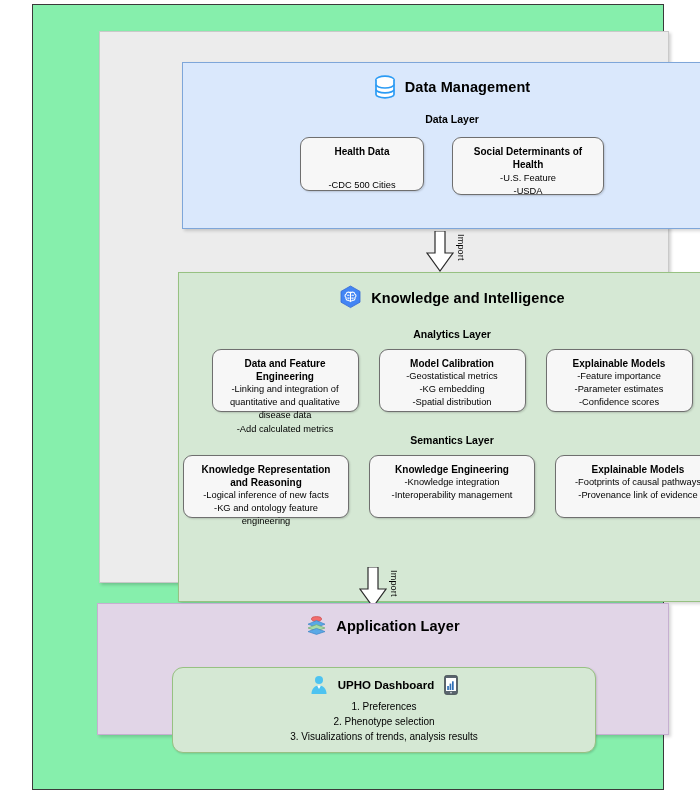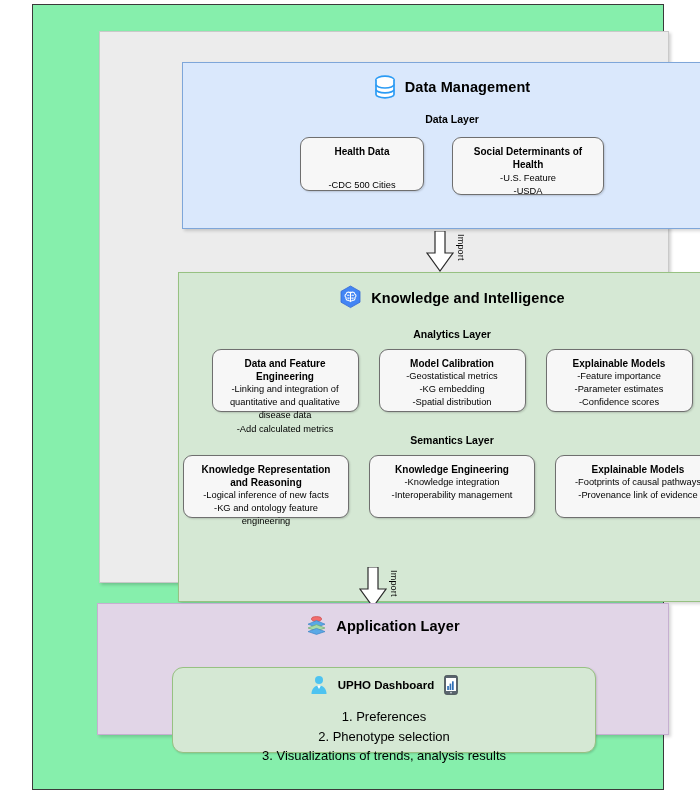--- a/index.html
+++ b/index.html
@@ -180,24 +180,24 @@
     gap: 10px;
     margin-top: 7px;
   }
   .dashboard-title {
     font-size: 11.5px;
     font-weight: bold;
     color: #000;
   }
   .dashboard-list {
     text-align: center;
-    font-size: 13px;
+    font-size: 10px;
     color: #000;
     line-height: 1.5;
-    margin-top: 12px;
+    margin-top: 4px;
     white-space: pre-line;
   }
 </style>
 </head>
 <body>
 
 <div class="page-frame">
 
   <div class="grey-container">
 

